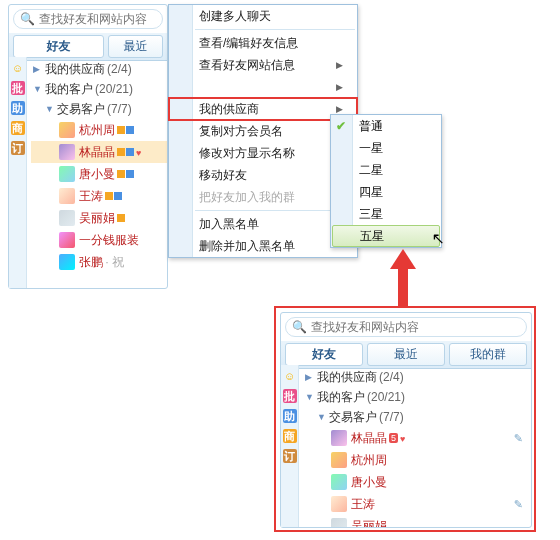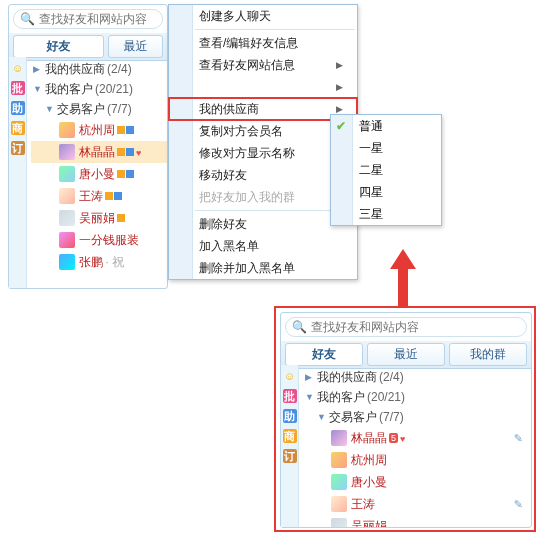--- a/index.html
+++ b/index.html
@@ -239,23 +239,20 @@
   <div class="menu-item">
       <span>移动好友</span>
       <span class="arrow">▶</span>
     </div>
   <div class="menu-item disabled">
       <span>把好友加入我的群</span>
       <span class="arrow">▶</span>
     </div>
   <div class="menu-sep"></div>
   <div class="menu-item">
-      <span>删除好友</span>
-    </div>
-  <div class="menu-item">
       <span>加入黑名单</span>
     </div>
   <div class="menu-item">
       <span>删除并加入黑名单</span>
     </div>
 </div>
 
 <div class="submenu">
   <div class="stripe"></div>
   <div class="sub-item">
@@ -266,20 +263,24 @@
       <span>一星</span>
     </div>
   <div class="sub-item">
       <span>二星</span>
     </div>
   <div class="sub-item">
       <span>四星</span>
     </div>
   <div class="sub-item">
       <span>三星</span>
+    </div>
+  <div class="sub-item hover">
+      <span>五星</span>
+      <span class="cursor">↖</span>
     </div>
 </div>
 
 <div class="red-arrow">
   <div class="head"></div>
     <div class="shaft"></div>
 </div>
 
 <div id="panel-bottom-wrap">
   <div id="panel-bottom" class="panel">

